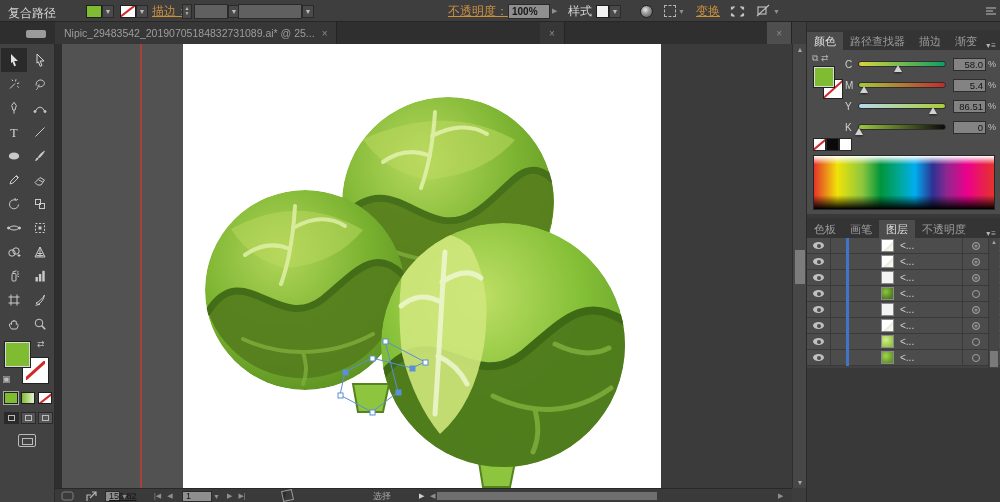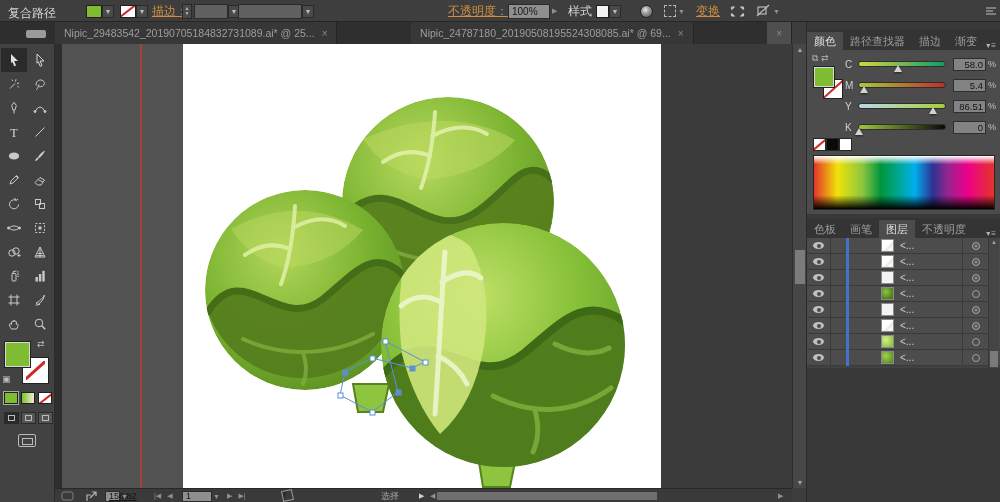--- a/index.html
+++ b/index.html
@@ -185,21 +185,21 @@
       <span class="field" style="width:34px;"></span>
       <span class="dd-arrow">▼</span>
     </div>
     <div class="cb-item" style="left:238px; gap:0;">
       <span class="field" style="width:64px;"></span>
       <span class="dd-arrow">▼</span>
     </div>
     <div class="cb-item" style="left:448px;">
         <span class="cb-link">不透明度：</span>
       </div>
-    <div class="cb-item" style="left:508px; gap:2px;">
+    <div class="cb-item" style="left:508px; gap:2px;font-weight:bold;">
       <span class="field light" style="width:42px;">100%</span>
       <span class="sb-arr">▶</span>
     </div>
     <div class="cb-item" style="left:568px;">
         <span class="cb-label">样式：</span>
       </div>
     <div class="cb-item" style="left:596px; gap:0;">
       <span class="swatch" style="background:#f2f2f2; width:13px;"></span>
       <span class="dd-arrow">▼</span>
     </div>
@@ -245,21 +245,20 @@
 
   <div class="toolbar-header">
     <span class="grip"></span>
   </div>
   <div class="tab-strip" id="tabStrip">
       <div class="doc-tab">
         <span>Nipic_29483542_20190705184832731089.ai* @ 25...</span>
         <span class="close">×</span>
       </div>
       <div class="doc-tab">
-        <span>Nipic_24787180_20190508195524308085.ai* @ 69...</span>
         <span class="close">×</span>
       </div>
       <div class="doc-tab active">
         <span class="close">×</span>
       </div>
     </div>
 
   <div class="left-toolbar">
     <div class="tools-grid" id="toolsGrid">
         <div class="tool active">
@@ -602,21 +601,21 @@
     </div>
     <div class="sb" style="left:127px; gap:1px;">
       <span class="field light" style="width:30px;">1</span>
       <span class="sb-arr">▼</span>
     </div>
     <div class="sb" style="left:172px; gap:6px;">
       <span class="sb-arr">▶</span>
       <span class="sb-arr">▶|</span>
     </div>
     <span class="cursor-glyph" style="left:228px; top:2px;"></span>
-    <div class="sb" style="left:326px;">
+    <div class="sb" style="left:318px;">
         <span>选择</span>
       </div>
     <div class="sb" style="left:364px;">
         <span class="sb-arr" style="color:#d0d0d0;">▶</span>
       </div>
     <div class="sb" style="left:375px;">
         <span class="sb-arr">◀</span>
       </div>
     <span class="h-thumb"></span>
     <div class="sb" style="left:723px;">

